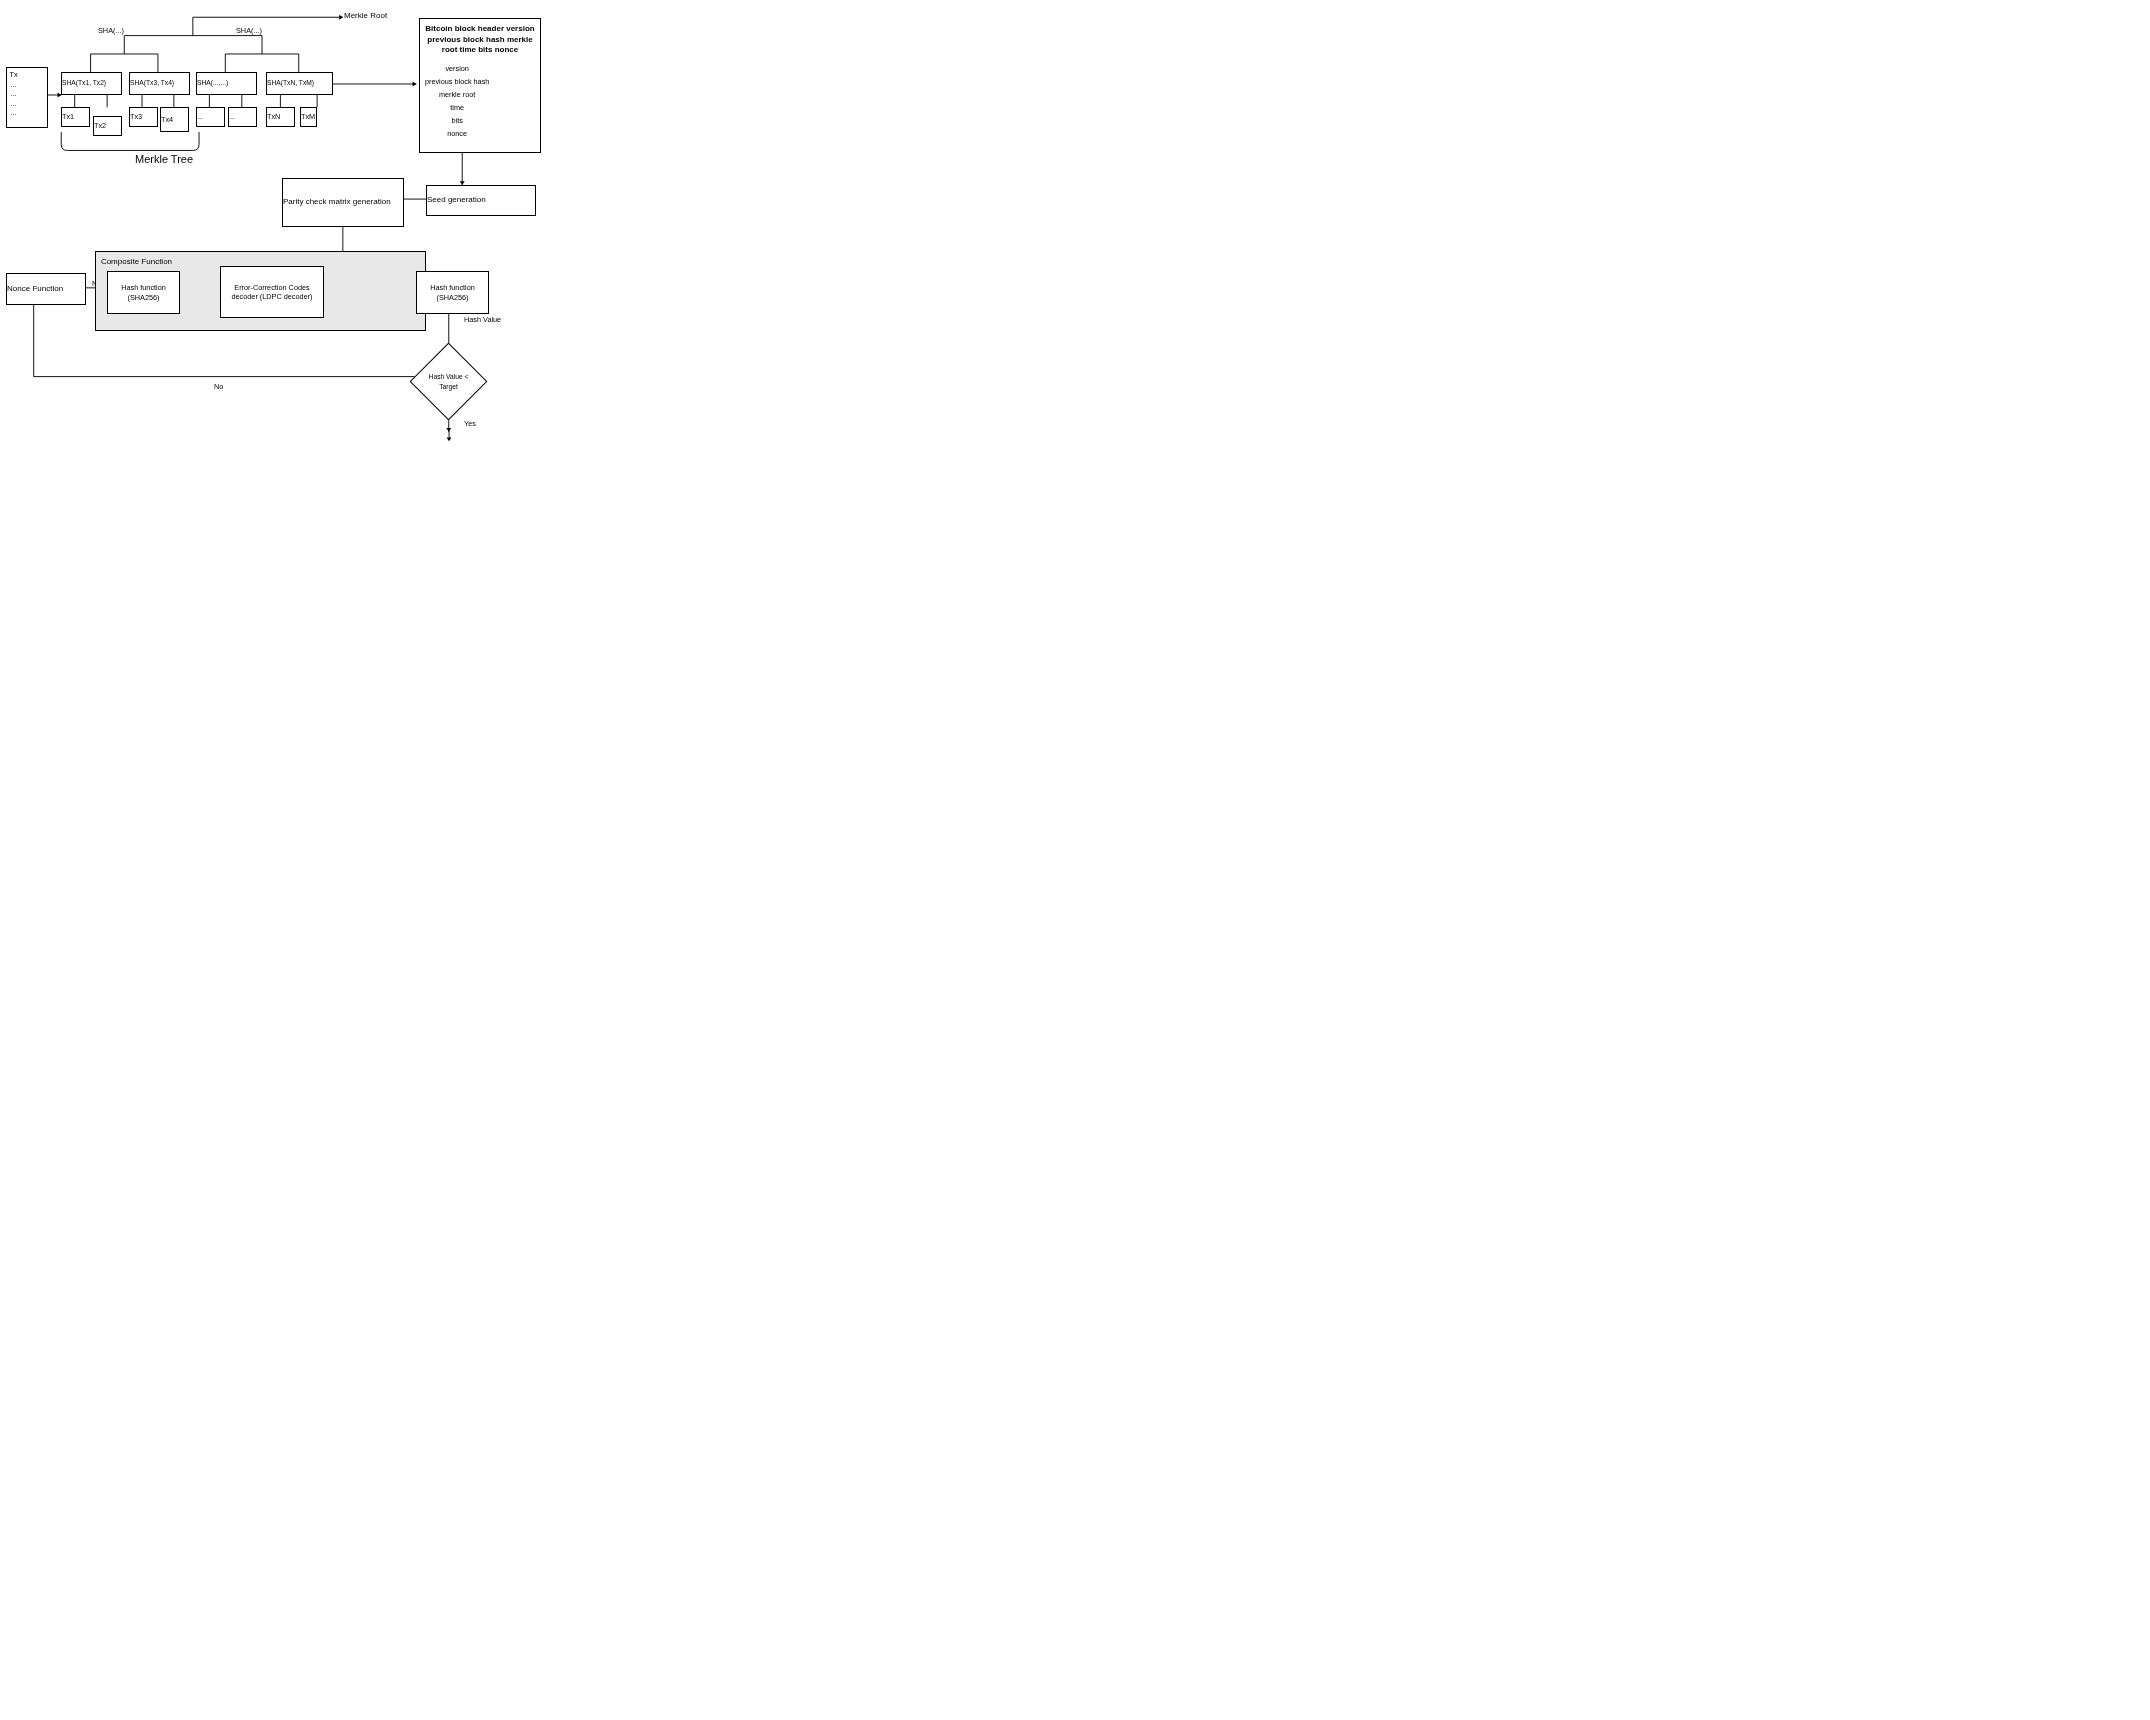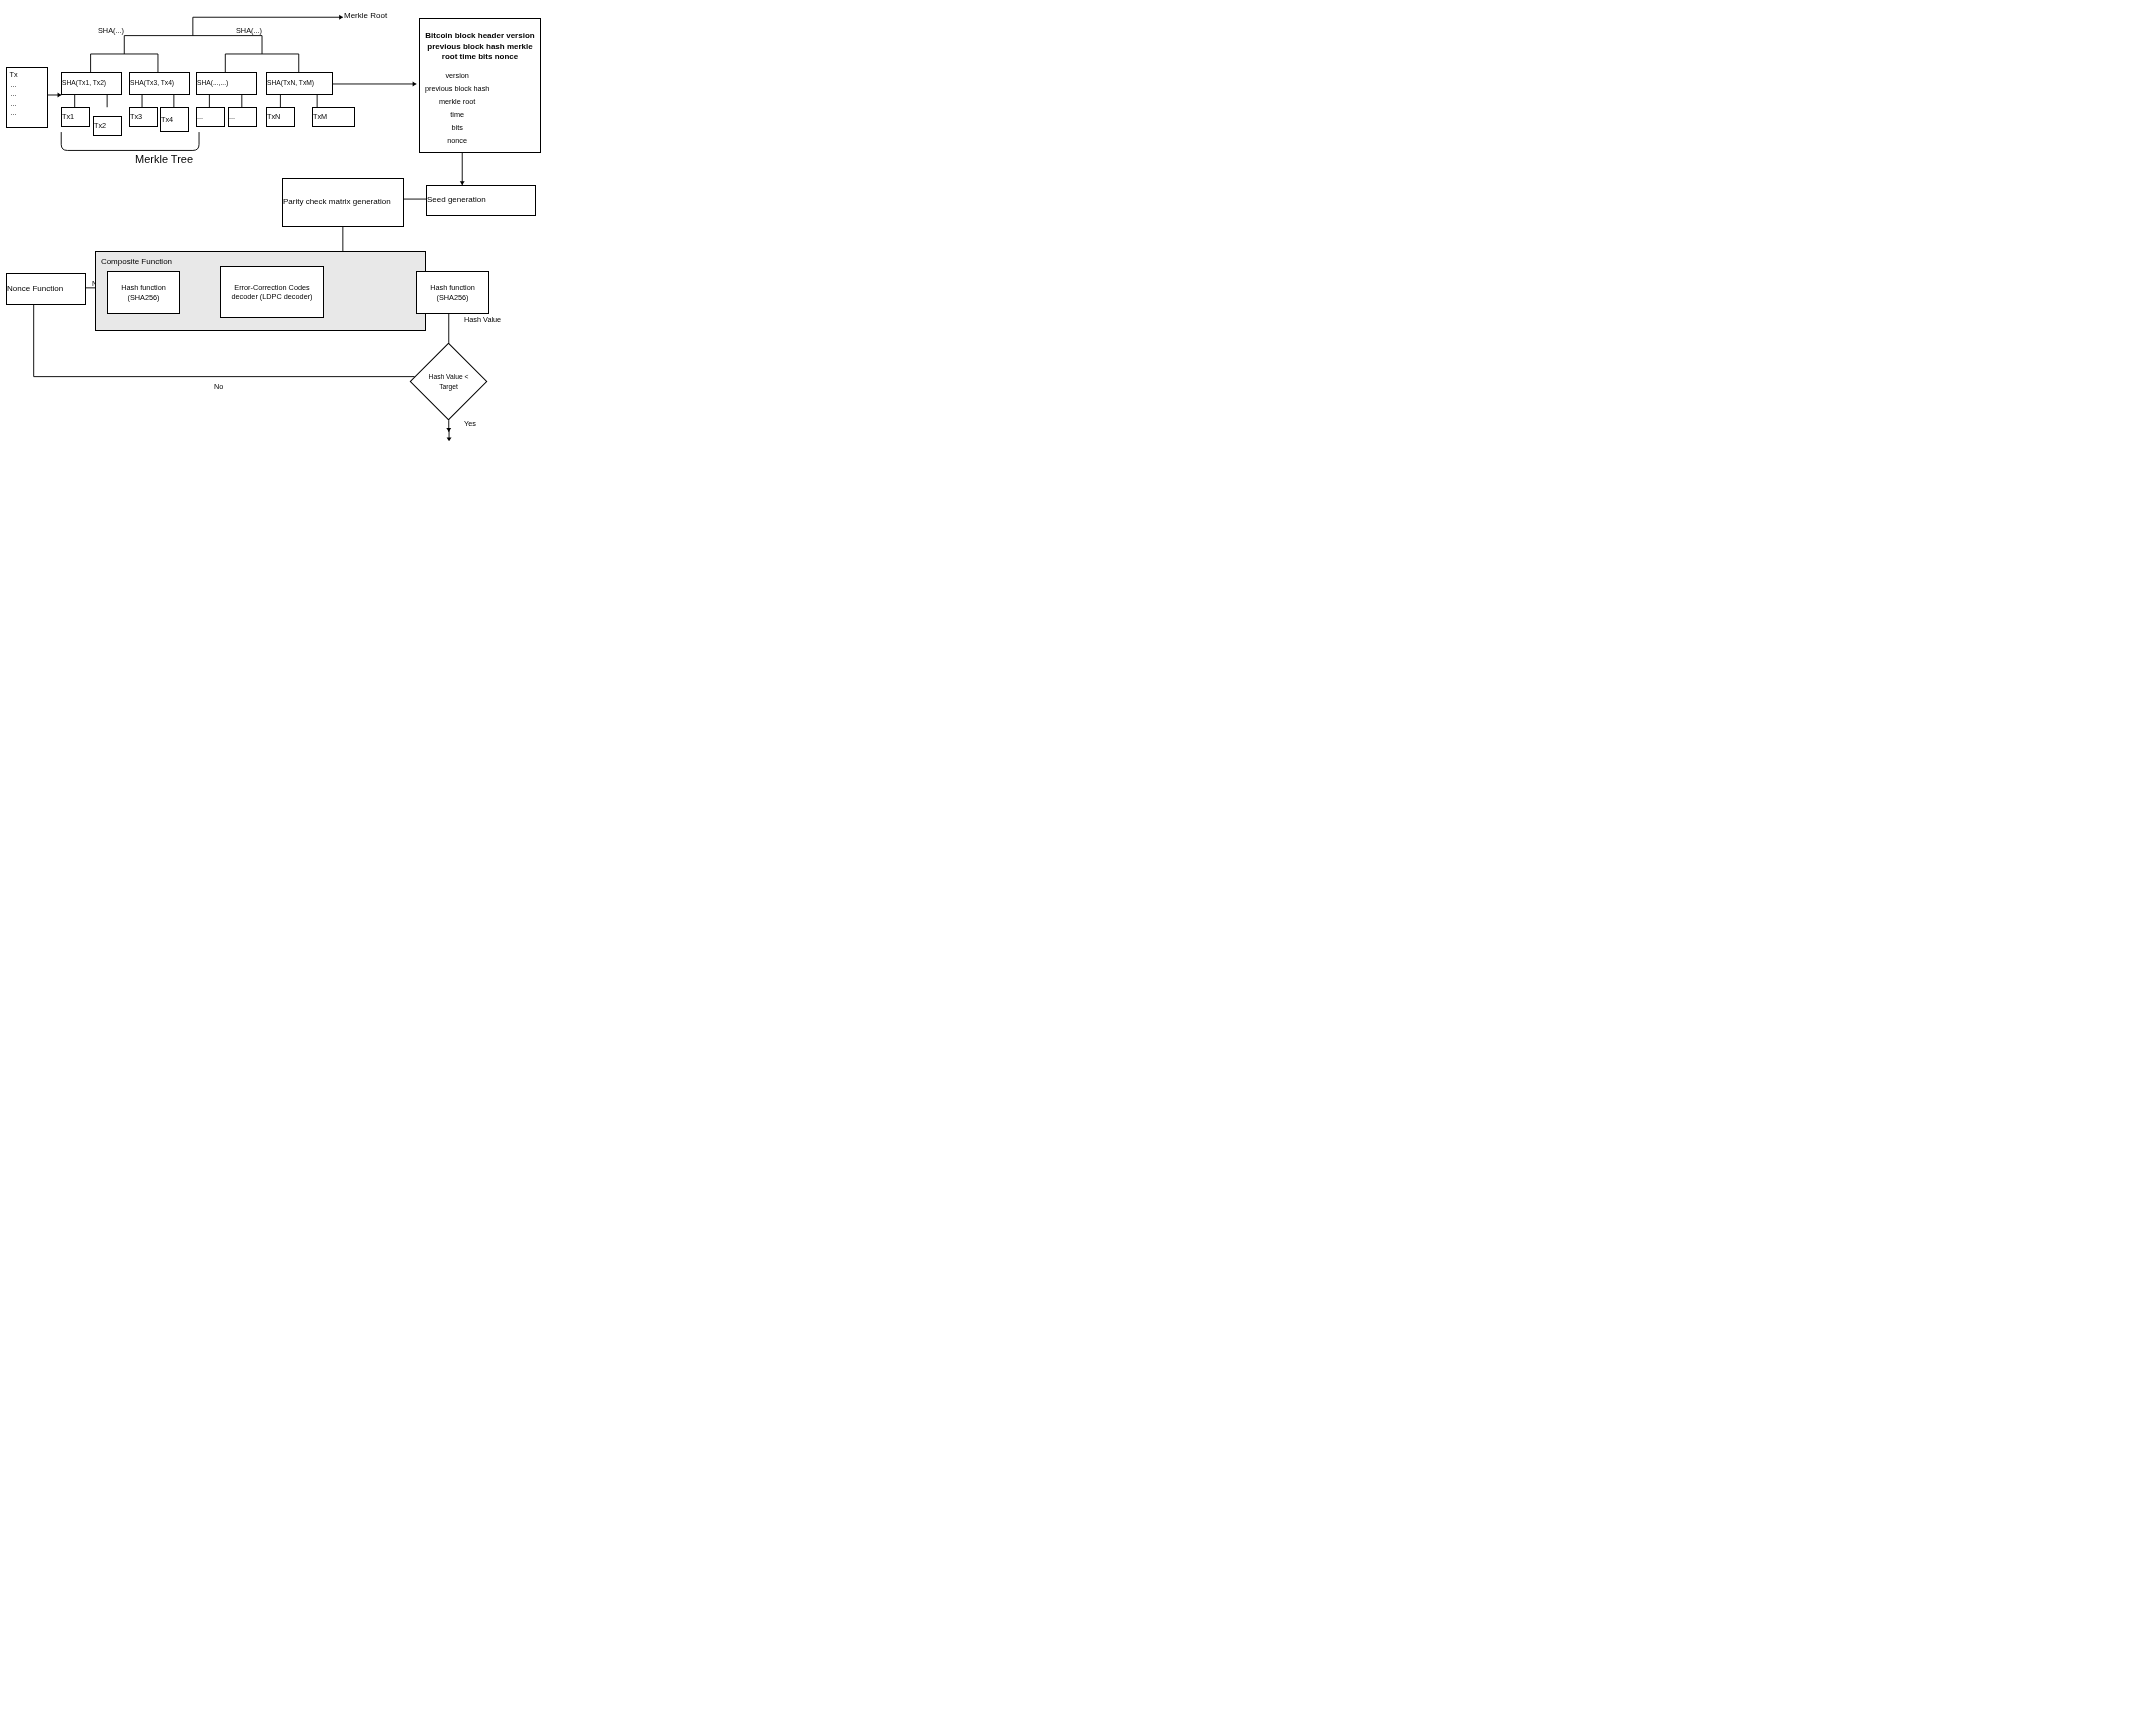--- a/index.html
+++ b/index.html
@@ -186,32 +186,32 @@
   </div>
   <div class="box" style="left:196px; top:107px; width:29px; height:19.6px; font-size:7.3px;">
     <span>...</span>
   </div>
   <div class="box" style="left:228px; top:107px; width:29px; height:19.6px; font-size:7.3px;">
     <span>...</span>
   </div>
   <div class="box" style="left:266px; top:107px; width:29px; height:19.6px; font-size:7.3px;">
     <span>TxN</span>
   </div>
-  <div class="box" style="left:312px; top:107px; width:43px; height:19.6px; font-size:7.3px;">
+  <div class="box" style="left:300px; top:107px; width:17px; height:19.6px; font-size:7.3px;">
     <span>TxM</span>
   </div>
 
   <svg style="position:absolute; left:58px; top:129px; width:279px; height:24.5px;" viewBox="0 0 455 40" width="279" height="24.5">
     <path d="M 5,5 L 5,25 Q 5,35 15,35 L 220,35 Q 230,35 230,25 L 230,5" fill="none" stroke="#000" stroke-width="1.5"></path>
   </svg>
   <div style="position:absolute; left:135px; top:153px; font-size:11px;">
     <span>Merkle Tree</span>
   </div>
 
-  <div class="box" style="left:419px; top:18.4px; width:122px; height:135px; align-items:flex-start; padding:4.9px; font-size:7.3px; flex-direction:column; justify-content:flex-end;">
+  <div class="box" style="left:419px; top:18.4px; width:122px; height:135px; align-items:flex-start; padding:4.9px; font-size:7.3px; flex-direction:column; justify-content:flex-start;">
     <div style="font-weight:bold; margin-bottom:6.1px; font-size:8px;">Bitcoin block header
 
 version
 previous block hash
 merkle root
 time
 bits
 nonce</div>
     <div style="font-size:7.3px; line-height:1.8;">
       version<br>

